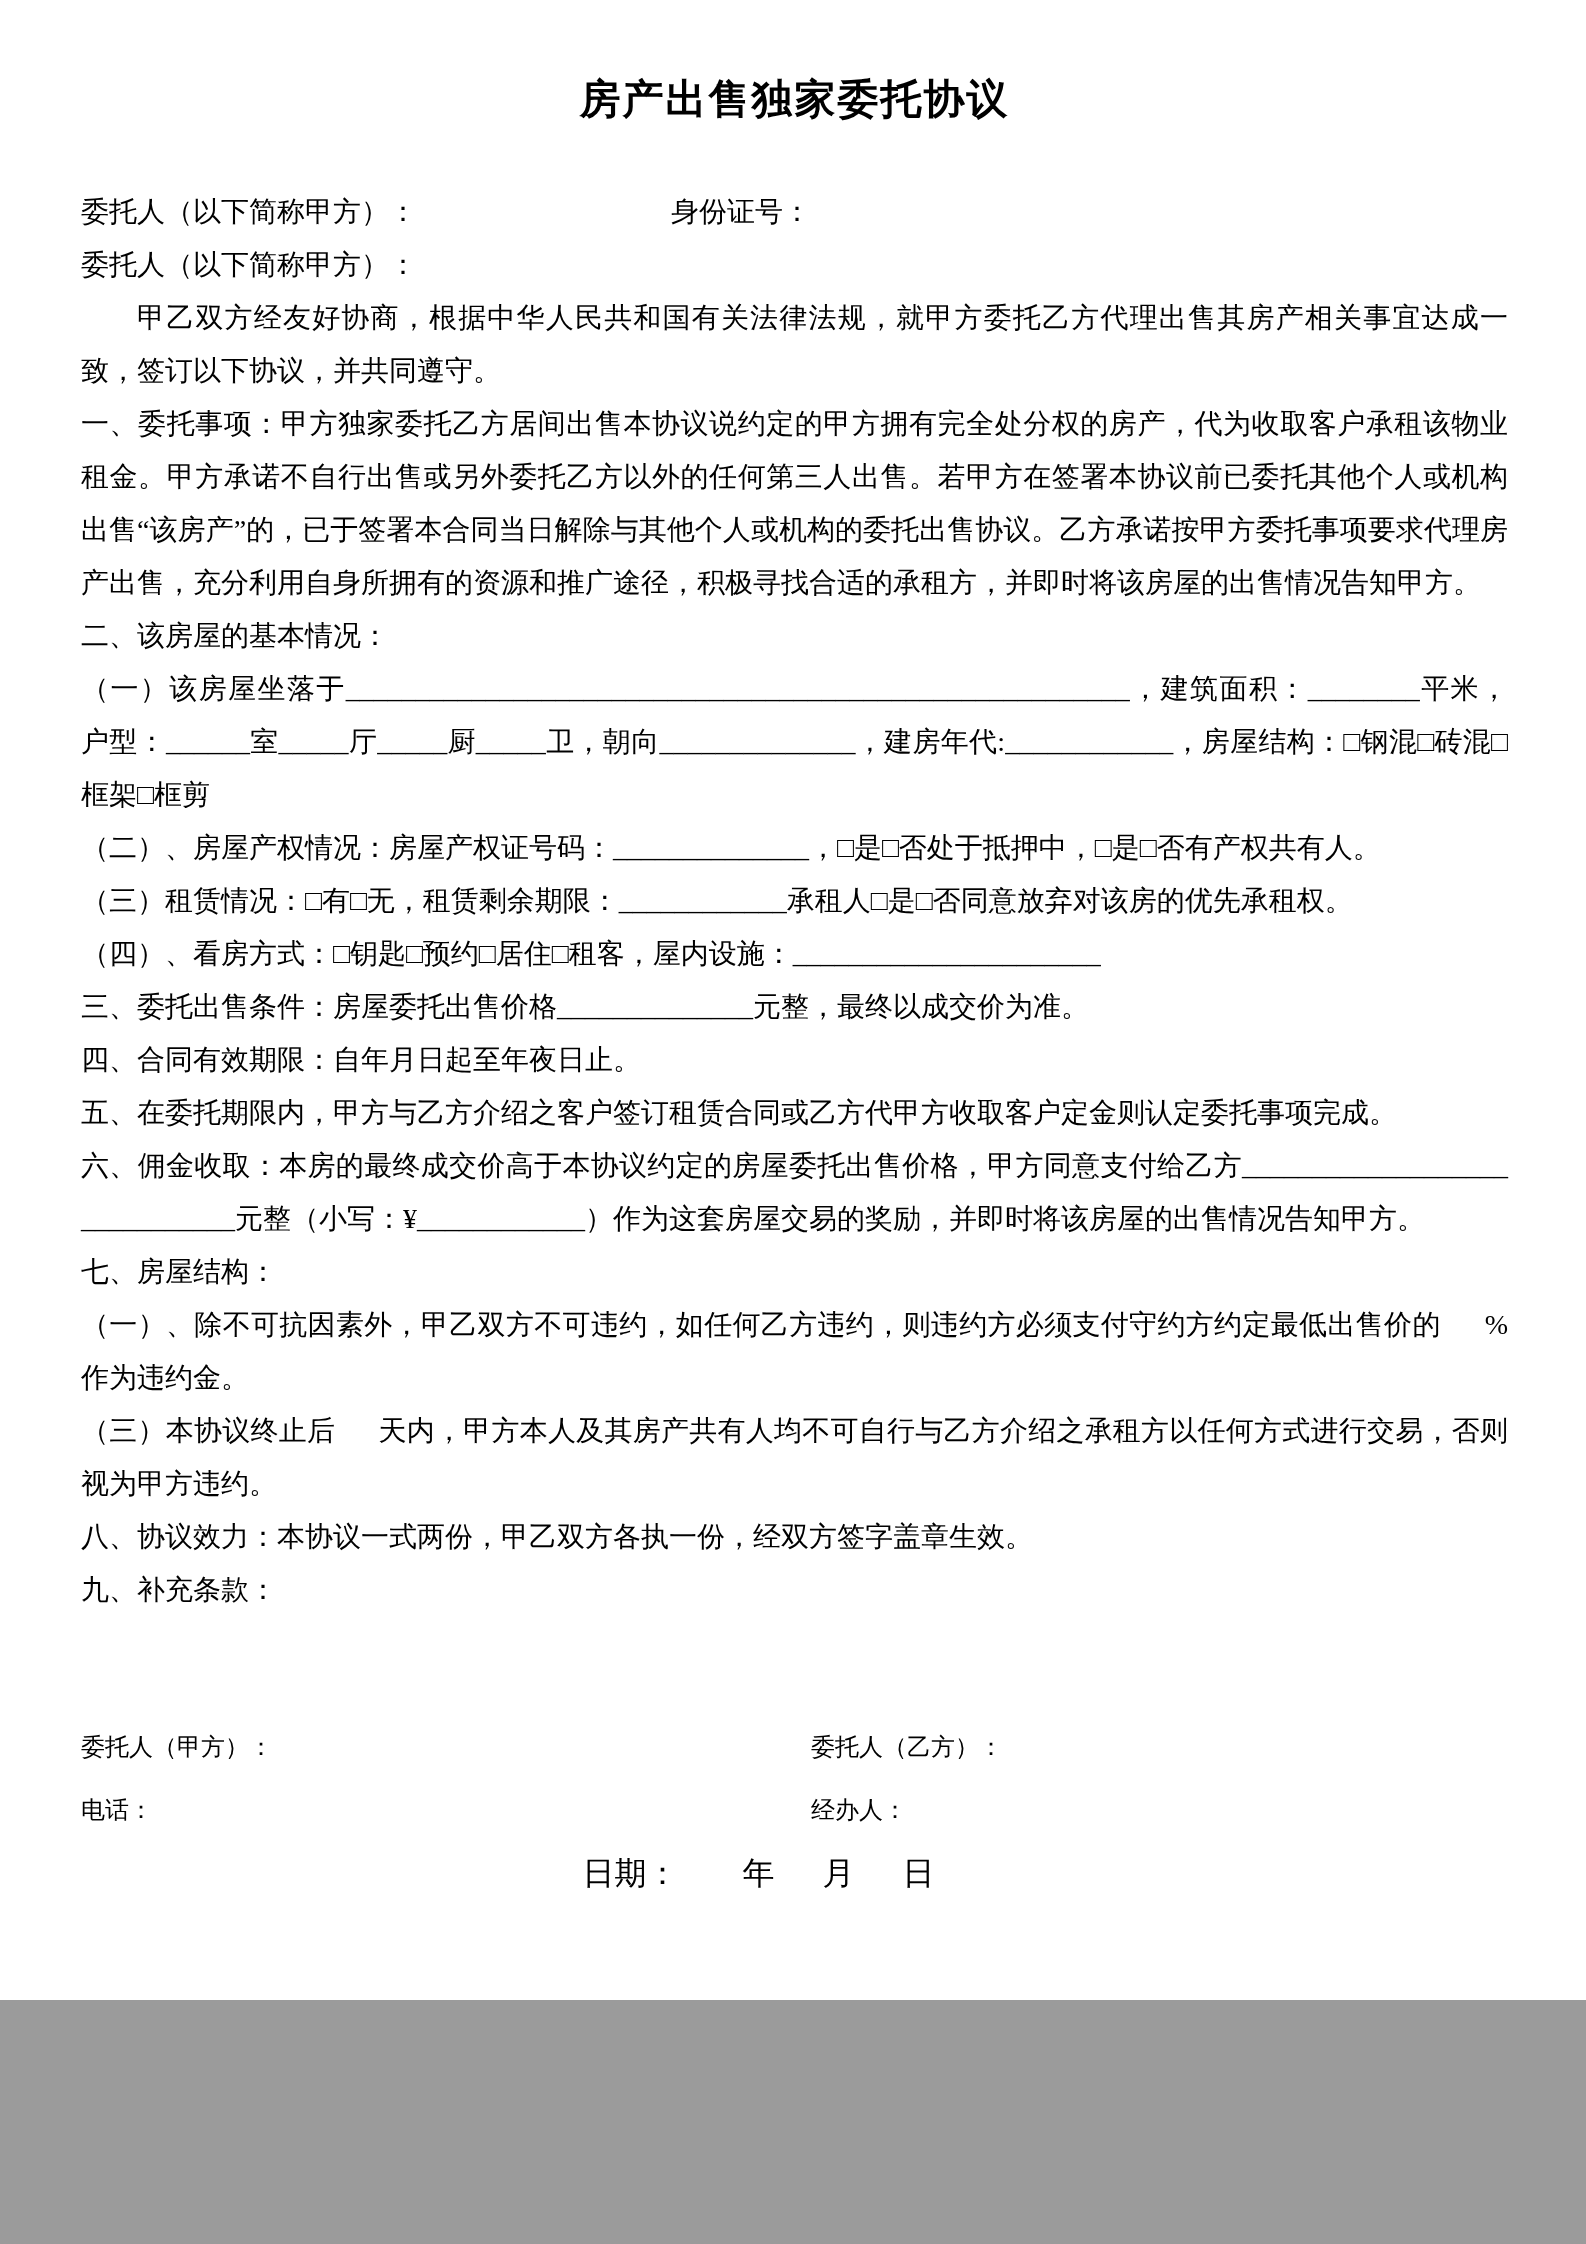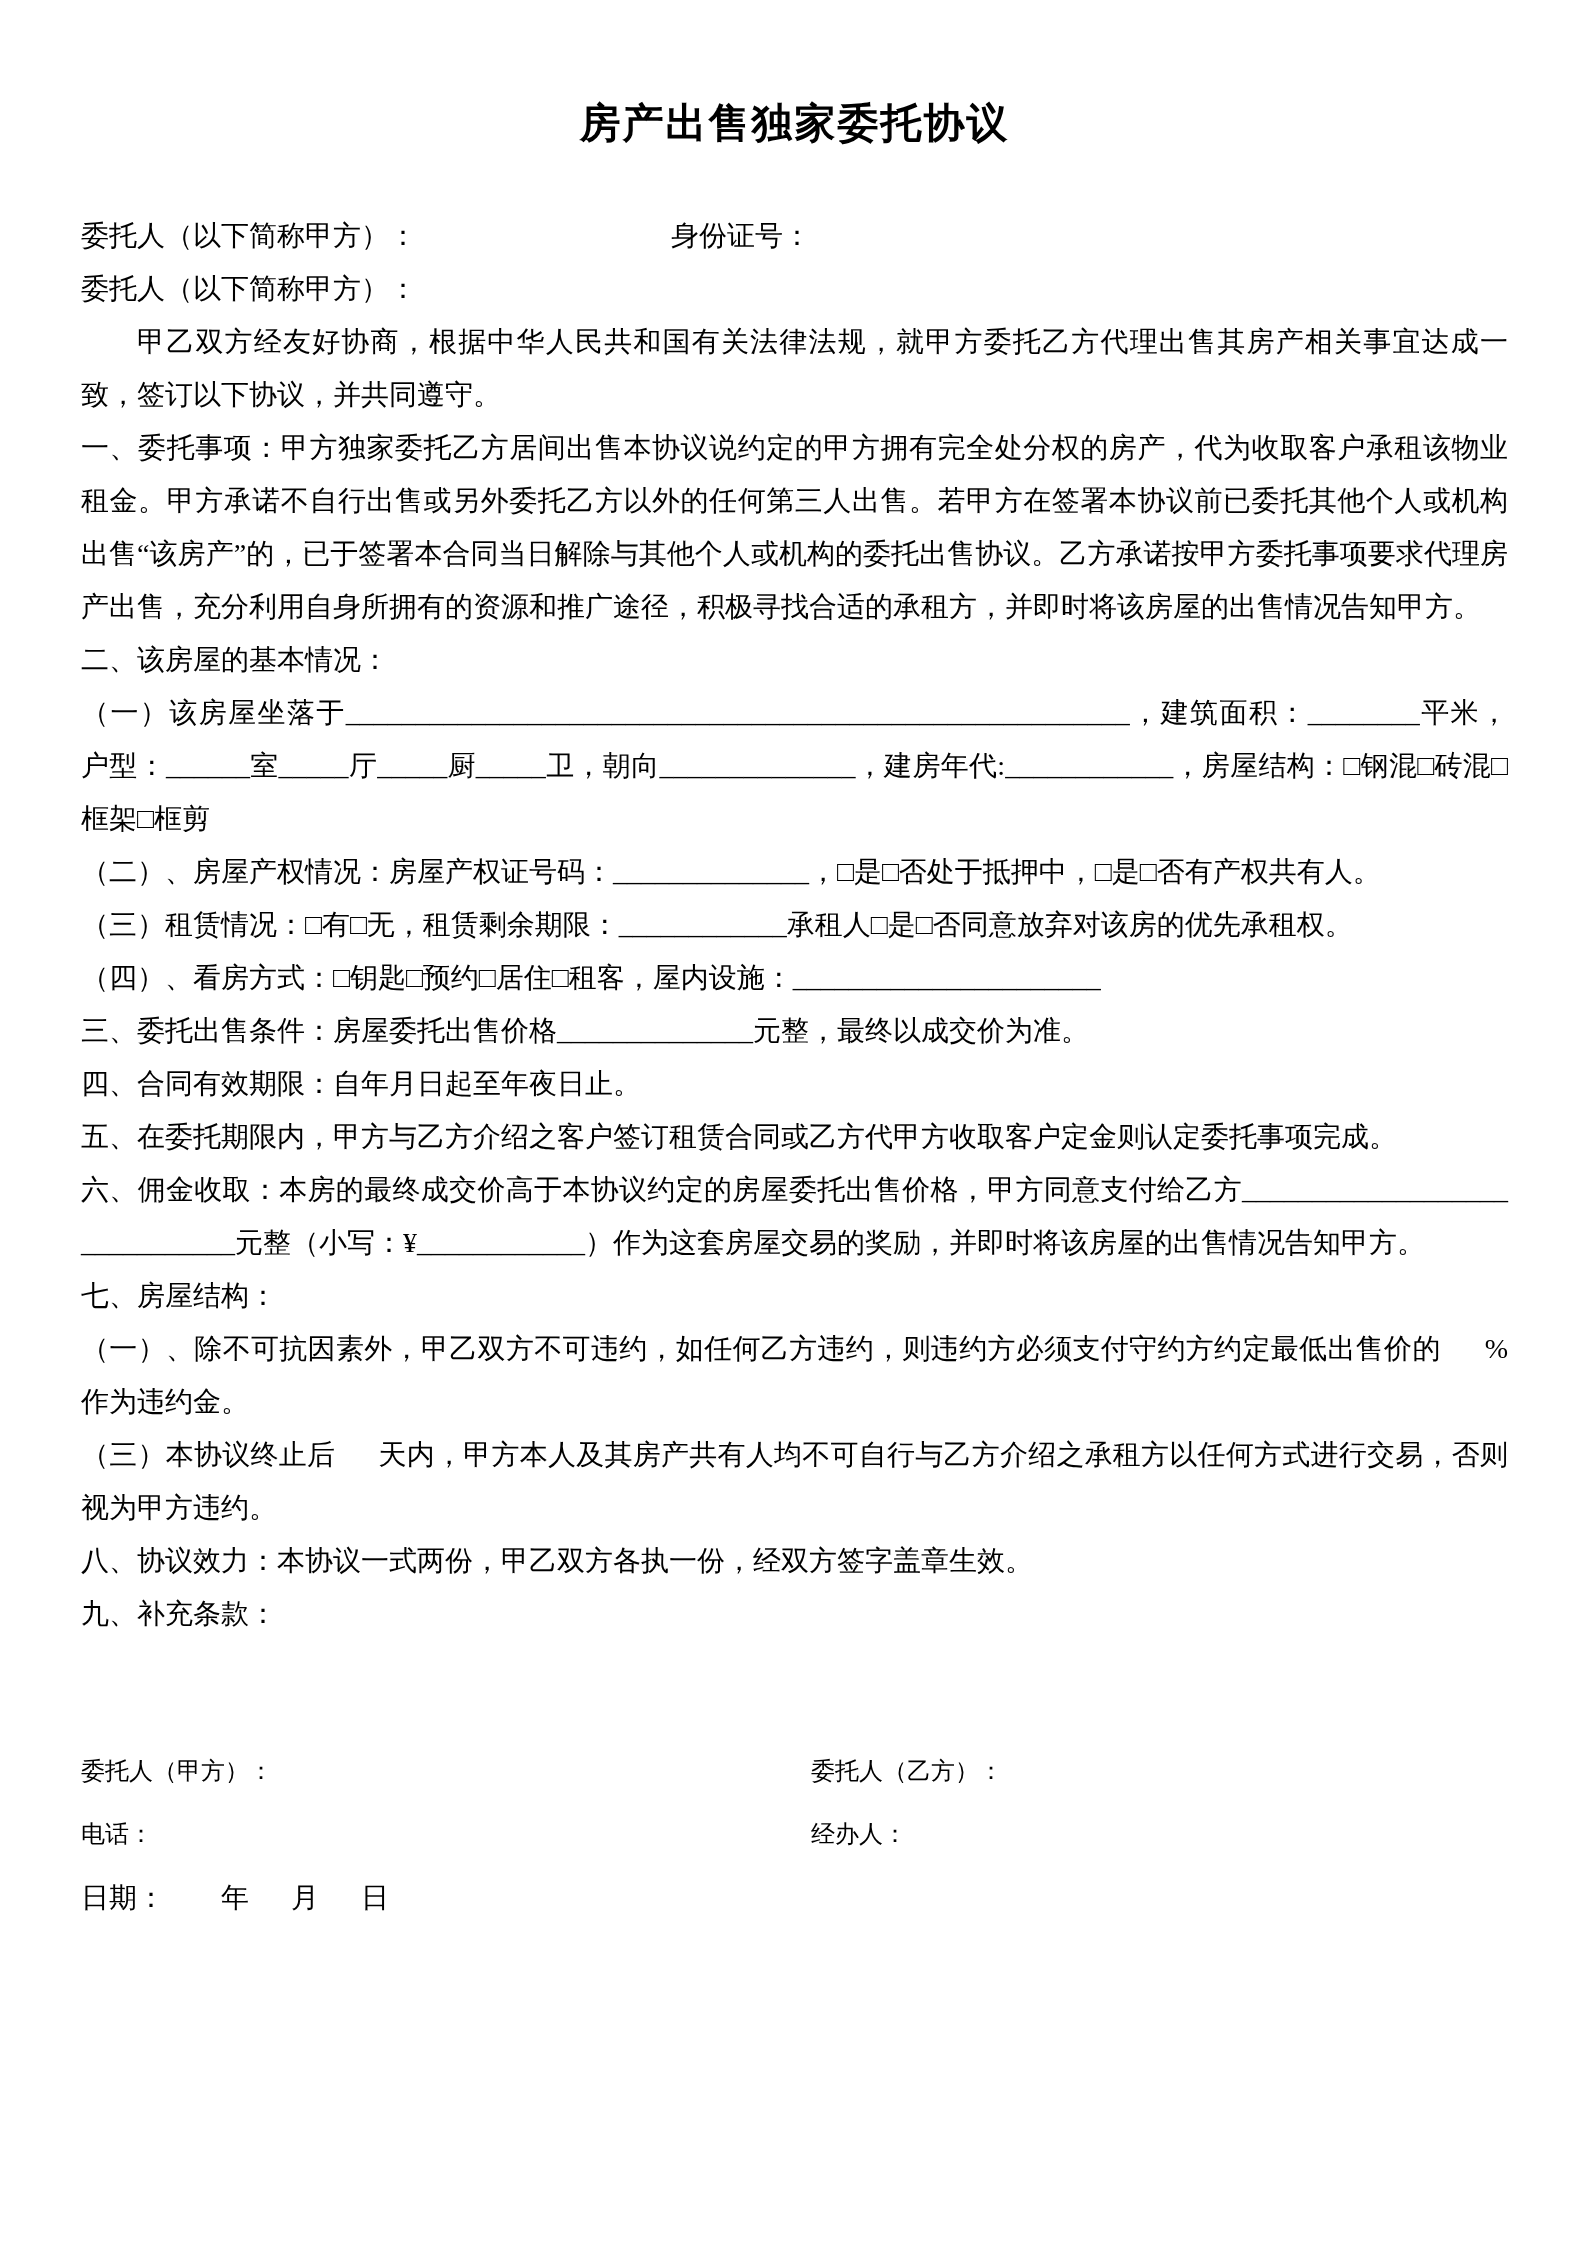--- a/index.html
+++ b/index.html
@@ -4,26 +4,26 @@
 <style>
   html, body {
     margin: 0;
     padding: 0;
     background: #9b9b9b;
     font-family: "Liberation Serif", "DejaVu Serif", serif;
   }
   .page {
     position: relative;
     width: 1586px;
-    height: 2244px;
+    height: 2000px;
     margin: 0 auto;
     background: #ffffff;
     color: #000000;
     box-sizing: border-box;
-    padding: 96px 78px 60px 81px;
+    padding: 72px 78px 60px 81px;
     overflow: hidden;
   }
   .doc-title {
     text-align: center;
     font-size: 41px;
     font-weight: bold;
     letter-spacing: 2px;
     margin: 0 0 58px 0;
     white-space: pre-wrap;
   }
@@ -42,23 +42,23 @@
   }
   .header-row .left-cell { width: 590px; flex: 0 0 auto; }
   .sig-block { margin-top: 100px; }
   .sig-row {
     display: flex;
     font-size: 24px;
     line-height: 63px;
   }
   .sig-row .left-cell { width: 730px; flex: 0 0 auto; }
   .date-row {
-    font-size: 28px;
+    font-size: 32px;
     line-height: 63px;
-    text-align: left;
+    text-align: center;
     padding-right: 72px;
     white-space: pre-wrap;
   }
 </style>
 </head>
 <body>
 
 <div class="page">
 
   <h1 class="doc-title">房产出售独家委托协议</h1>

